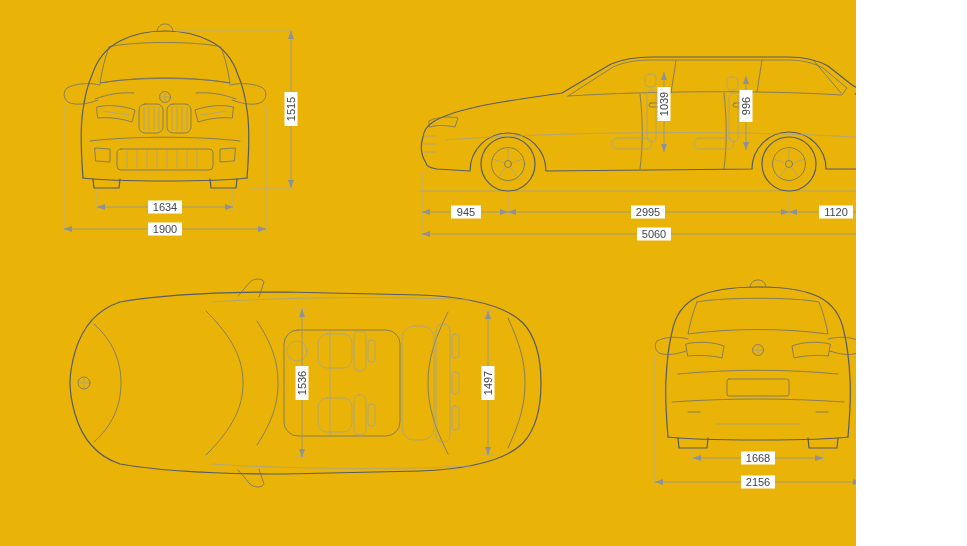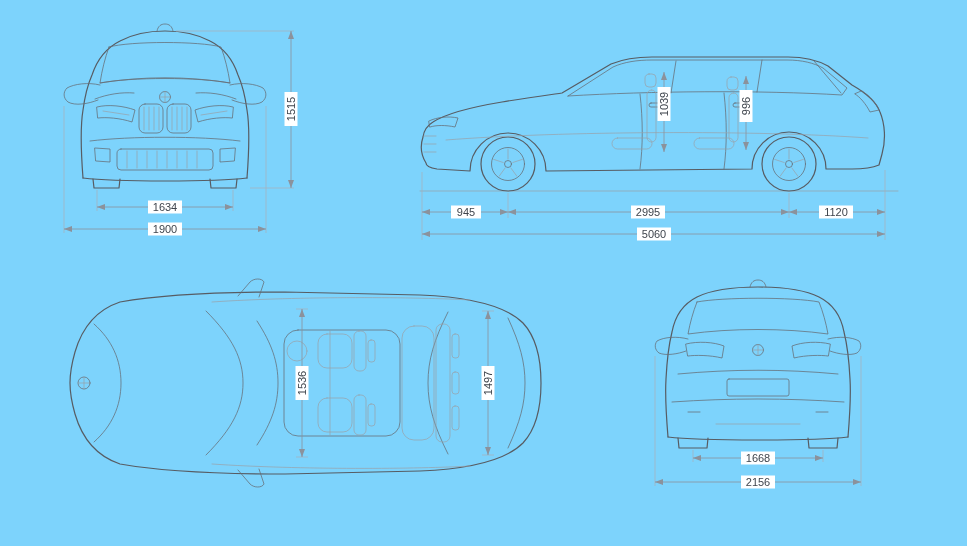--- a/index.html
+++ b/index.html
@@ -1,16 +1,16 @@
 <!DOCTYPE html>
 <html><head>
 <meta charset="utf-8">
 <style>
   html,body { margin:0; padding:0; background:#ffffff; }
-  .stage { width:967px; height:546px; position:relative; background:#7dd3fc; overflow:hidden;
+  .stage { width:856px; height:546px; position:relative; background:#eab308; overflow:hidden;
            font-family:"Liberation Sans", sans-serif; }
   svg { display:block; }
   .o   { fill:none; stroke:#575c63; stroke-width:1.2; stroke-linecap:round; stroke-linejoin:round; }
   .d   { fill:none; stroke:#666c74; stroke-width:0.75; stroke-linecap:round; stroke-linejoin:round; }
   .lt  { fill:none; stroke:#9aa0a8; stroke-width:0.7; stroke-linecap:round; stroke-linejoin:round; }
   .dim { fill:none; stroke:#8b929c; stroke-width:0.8; }
   .ext { fill:none; stroke:#aab0b8; stroke-width:0.7; }
   .lblbg { fill:#ffffff; }
   .lbl { font:11px "Liberation Sans", sans-serif; fill:#3f454d; text-anchor:middle; }
 </style>

